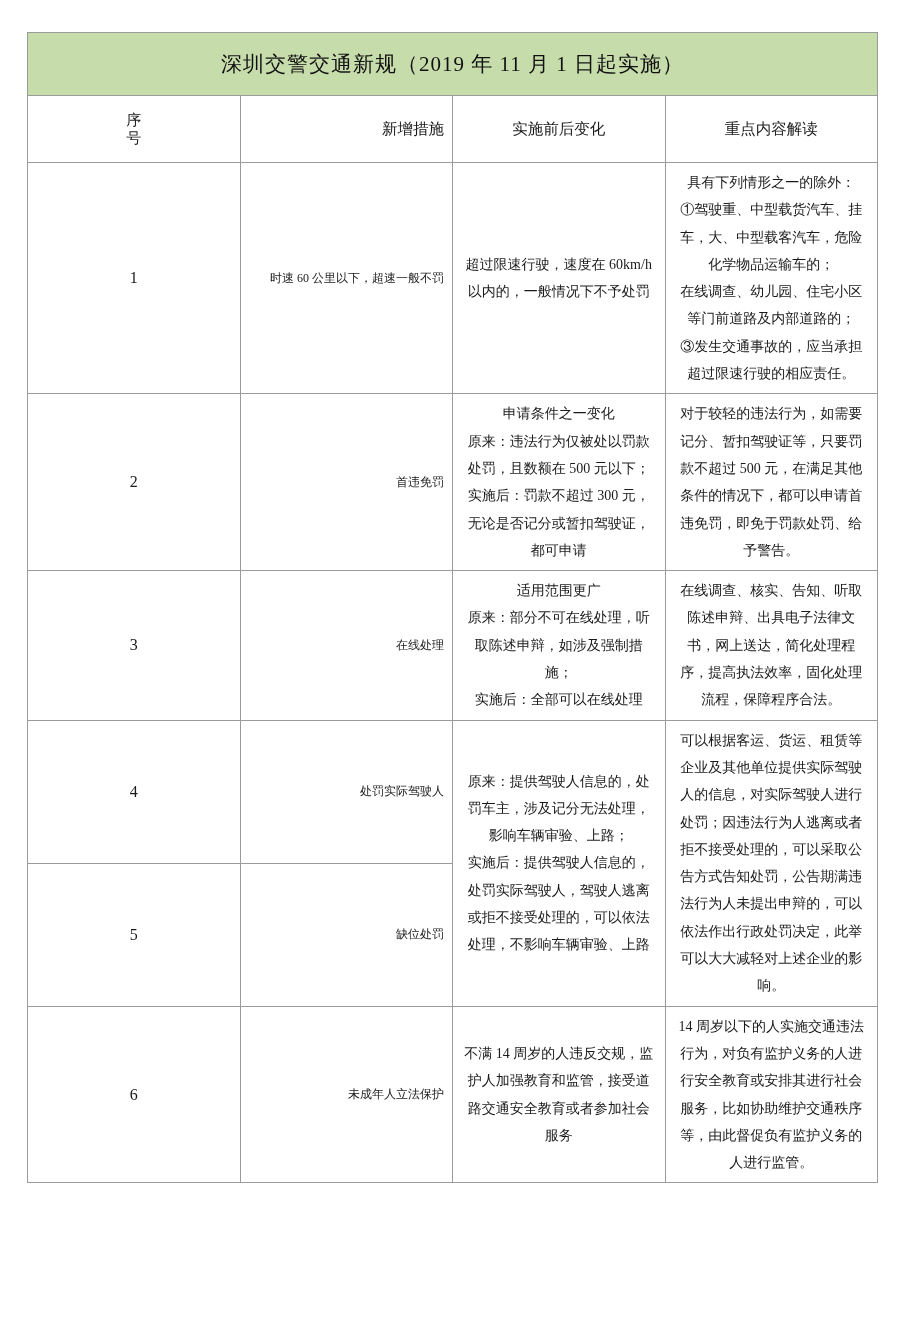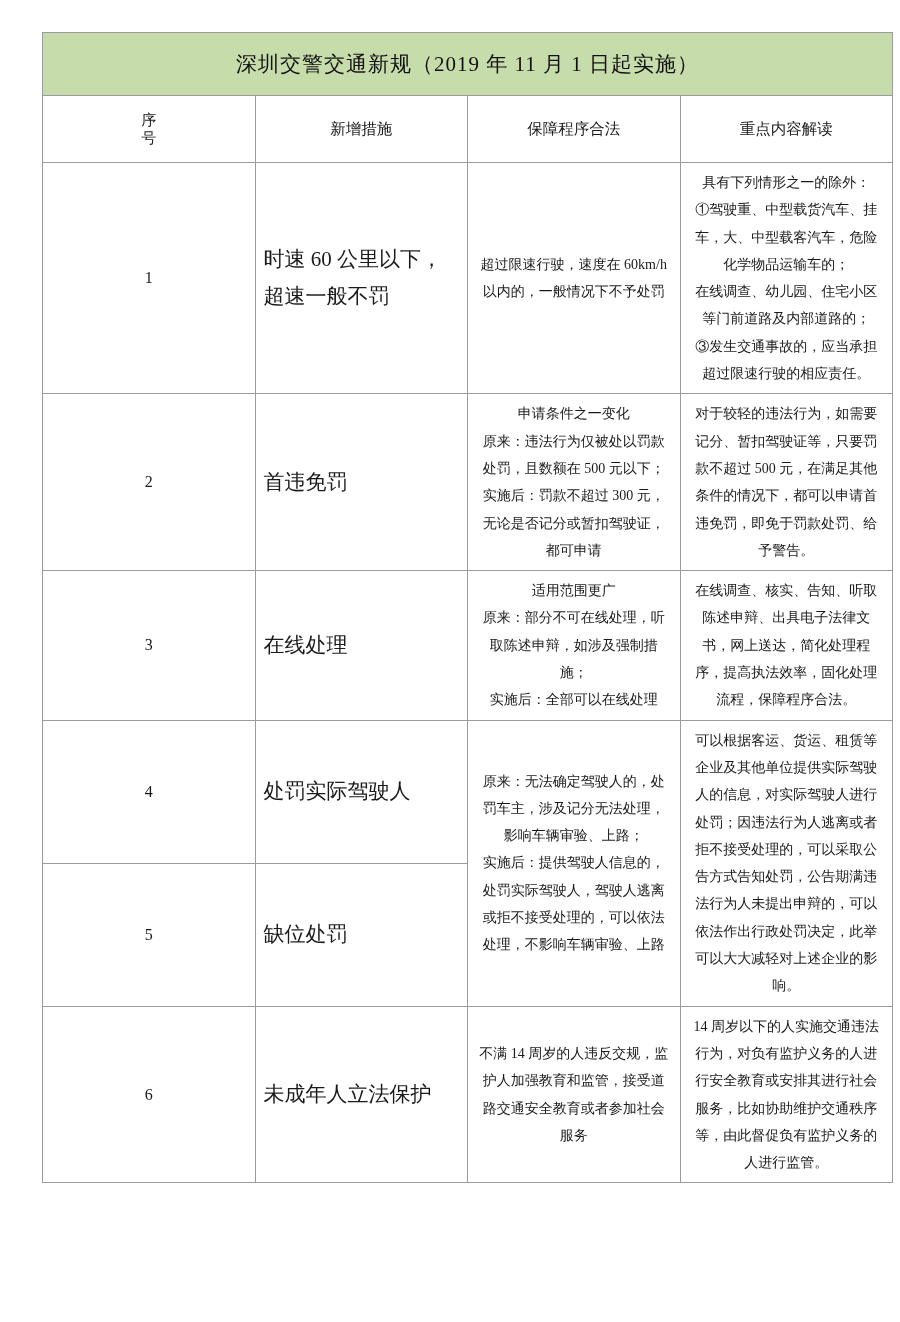--- a/index.html
+++ b/index.html
@@ -13,21 +13,21 @@
     height: 1322px;
     font-family: "Liberation Serif", "DejaVu Serif", serif;
     color: #1a1a1a;
     position: relative;
     overflow: hidden;
   }
   .page {
     width: 900px;
     height: 1322px;
     box-sizing: border-box;
-    padding: 32px 22px 0 42px;
+    padding: 32px 22px 0 27px;
     position: relative;
   }
   table.reg-table {
     width: 851px;
     border-collapse: collapse;
     table-layout: fixed;
     background: #fff;
   }
   table.reg-table td, table.reg-table th {
     border: 1px solid #9b9b9b;
@@ -57,60 +57,60 @@
   }
   .seq-stack {
     display: block;
   }
   td.num {
     text-align: center;
     font-size: 16px;
     font-family: "Liberation Serif", serif;
   }
   td.measure {
-    text-align: left;
-    font-size: 21px;
+    text-align: right;
+    font-size: 12px;
     line-height: 1.75;
   }
   td.change, td.interp {
     text-align: center;
     font-size: 14px;
     line-height: 1.95;
     vertical-align: middle;
   }
   td.interp {
     vertical-align: top;
     padding-top: 10px;
   }
   td.change p, td.interp p {
     margin: 0;
   }
   .w-seq   { width: 50px; }
-  .w-meas  { width: 116px; }
+  .w-meas  { width: 116px; text-align: right; }
   .w-chg   { width: 272px; }
   .w-int   { width: 411px; margin-left: 36px; }
 </style>
 </head>
 <body>
 
 <div class="page">
 
   <table class="reg-table">
     <tbody>
       <tr>
         <td class="title-cell" colspan="4">深圳交警交通新规（2019 年 11 月 1 日起实施）</td>
       </tr>
 
       <tr>
         <td class="col-head seq w-seq">
           <span class="seq-stack">序</span>
           <span class="seq-stack">号</span>
         </td>
         <td class="col-head w-meas">新增措施</td>
-        <td class="col-head w-chg">保障程序合法</td>
+        <td class="col-head w-chg">实施前后变化</td>
         <td class="col-head w-int">重点内容解读</td>
       </tr>
 
       <tr>
         <td class="num">1</td>
         <td class="measure">时速 60 公里以下，超速一般不罚</td>
         <td class="change">超过限速行驶，速度在 60km/h 以内的，一般情况下不予处罚</td>
         <td class="interp">
             <p>具有下列情形之一的除外：</p>
             <p>①驾驶重、中型载货汽车、挂车，大、中型载客汽车，危险化学物品运输车的；</p>
@@ -138,21 +138,21 @@
             <p>原来：部分不可在线处理，听取陈述申辩，如涉及强制措施；</p>
             <p>实施后：全部可以在线处理</p>
           </td>
         <td class="interp">在线调查、核实、告知、听取陈述申辩、出具电子法律文书，网上送达，简化处理程序，提高执法效率，固化处理流程，保障程序合法。</td>
       </tr>
 
       <tr>
         <td class="num">4</td>
         <td class="measure">处罚实际驾驶人</td>
         <td class="change" rowspan="2">
-            <p>原来：无法确定驾驶人的，处罚车主，涉及记分无法处理，影响车辆审验、上路；</p>
+            <p>原来：提供驾驶人信息的，处罚车主，涉及记分无法处理，影响车辆审验、上路；</p>
             <p>实施后：提供驾驶人信息的，处罚实际驾驶人，驾驶人逃离或拒不接受处理的，可以依法处理，不影响车辆审验、上路</p>
           </td>
         <td class="interp" rowspan="2">可以根据客运、货运、租赁等企业及其他单位提供实际驾驶人的信息，对实际驾驶人进行处罚；因违法行为人逃离或者拒不接受处理的，可以采取公告方式告知处罚，公告期满违法行为人未提出申辩的，可以依法作出行政处罚决定，此举可以大大减轻对上述企业的影响。</td>
       </tr>
 
       <tr>
         <td class="num">5</td>
         <td class="measure">缺位处罚</td>
       </tr>
 

